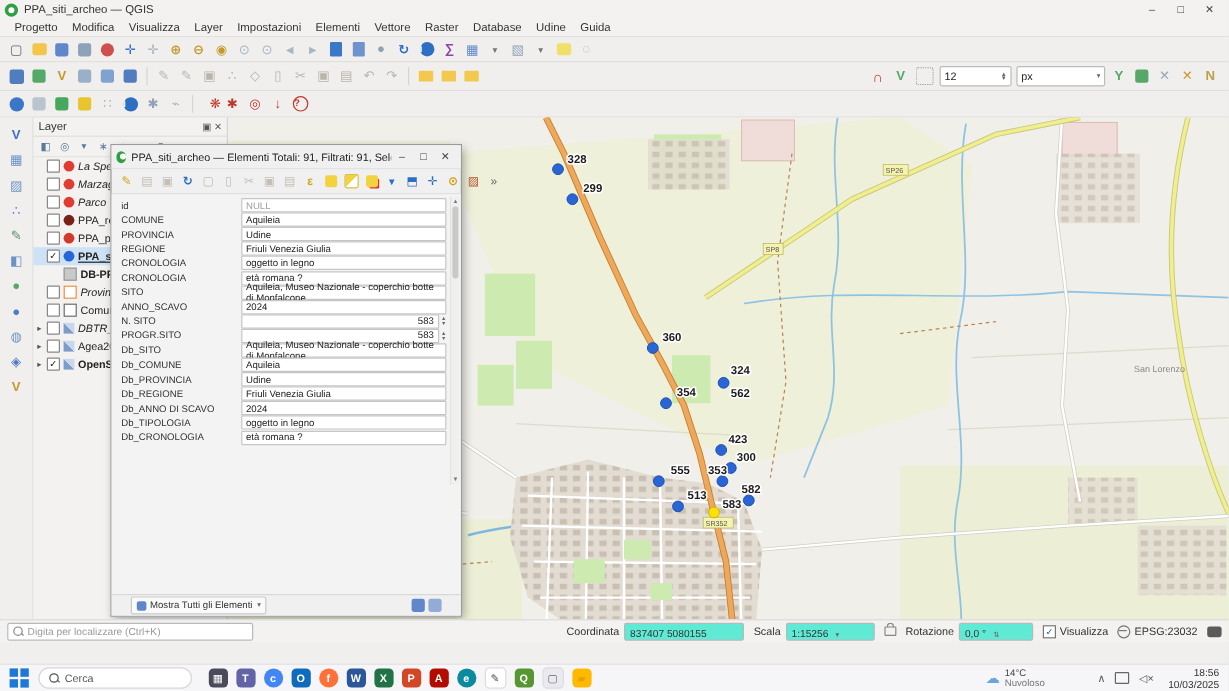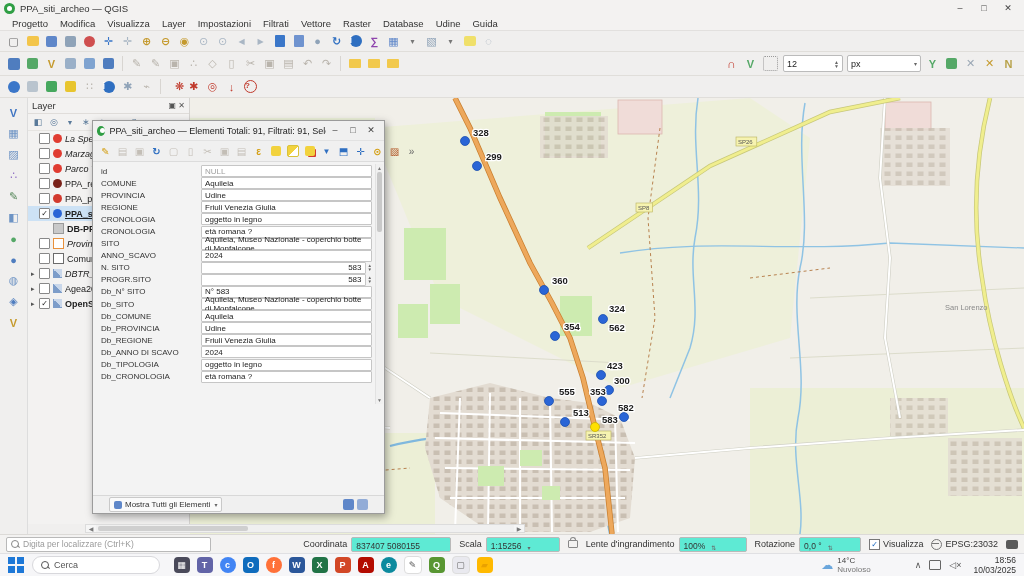--- a/index.html
+++ b/index.html
@@ -72,21 +72,21 @@
   #dfoot .ftbtn{display:flex;align-items:center;border:1px solid #c9c9c9;background:#fafafa;border-radius:2px;height:13px;padding:0 4px;font-size:8px;color:#333;}
   #dfoot .ftbtn .blk{width:8px;height:8px;margin-right:3px;background:#5f87c9;}
   #dfoot .views{margin-left:auto;display:flex;gap:3px;}
   #dfoot .views .blk{width:11px;height:11px;background:#5f87c9;}
   
   #hscroll{position:absolute;left:85px;top:524px;width:440px;height:9px;background:#f5f5f5;border:1px solid #dcdcdc;display:flex;align-items:center;box-sizing:border-box;}
   #hscroll .ar{font-size:6px;color:#777;width:10px;text-align:center;}
   #hscroll .track{flex:1;height:100%;background:#f0f0f0;position:relative;}
   #hscroll .thumb{position:absolute;left:2px;top:1px;height:5px;width:150px;background:#cfcfcf;border-radius:2px;}
   
-  #statusbar{position:absolute;left:0;top:534px;width:1024px;height:19px;background:#f3f2f1;border-top:1px solid #dcdad7;display:flex;align-items:center;padding:0 6px;box-sizing:border-box;font-size:9px;color:#333;}
+  #statusbar{position:absolute;left:0;top:516px;width:1024px;height:19px;background:#f3f2f1;border-top:1px solid #dcdad7;display:flex;align-items:center;padding:0 6px;box-sizing:border-box;font-size:9px;color:#333;}
   #locator{display:flex;align-items:center;width:195px;height:13px;background:#fff;border:1px solid #b9b9b9;border-radius:2px;padding:0 4px;}
   #locator .mag{width:6px;height:6px;border:1.2px solid #888;border-radius:50%;position:relative;margin-right:4px;flex:none;}
   #locator .mag:after{content:"";position:absolute;left:5px;top:5px;width:3px;height:1.2px;background:#888;transform:rotate(45deg);}
   #locator .ph{color:#9a9a9a;font-size:8.5px;white-space:nowrap;}
   .sb-field{display:flex;align-items:center;margin-left:8px;white-space:nowrap;}
   .sb-box{background:#5eead4;border:1px solid #b9b9b9;border-radius:2px;height:13px;display:flex;align-items:flex-end;padding:0 4px;margin-left:4px;font-size:8.5px;}
   .sb-box .dd{margin-left:6px;font-size:6px;color:#666;}
   .locki{width:8px;height:6px;border:1px solid #888;border-radius:1px;position:relative;margin-left:8px;flex:none;}
   .locki:before{content:"";position:absolute;left:1px;top:-4px;width:4px;height:3px;border:1px solid #888;border-bottom:none;border-radius:3px 3px 0 0;}
   .sb-check{display:flex;align-items:center;margin-left:8px;}
@@ -127,21 +127,21 @@
     </span>
   </div>
 
   <div id="menubar">
 
   <span>Progetto</span>
       <span>Modifica</span>
       <span>Visualizza</span>
       <span>Layer</span>
       <span>Impostazioni</span>
-      <span>Filtrati</span>
+      <span>Elementi</span>
       <span>Vettore</span>
       <span>Raster</span>
       <span>Database</span>
       <span>Udine</span>
       <span>Guida</span>
     </div>
 
   <div id="tb1" class="tbrow">
 
   <span class="ic">
@@ -769,27 +769,20 @@
             <span class="flabel">PROGR.SITO</span>
             <span class="fval">
               <span>583</span>
             </span>
             <span class="spin">
               <span>▲</span>
               <span>▼</span>
             </span>
           </div>
           <div class="frow">
-            <span class="flabel">Db_N° SITO</span>
-            <span class="fval">
-              <span>N° 583</span>
-            </span>
-
-          </div>
-          <div class="frow">
             <span class="flabel">Db_SITO</span>
             <span class="fval">
               <span>Aquileia, Museo Nazionale - coperchio botte di Monfalcone</span>
             </span>
 
           </div>
           <div class="frow">
             <span class="flabel">Db_COMUNE</span>
             <span class="fval">
               <span>Aquileia</span>
@@ -872,27 +865,20 @@
         </span>
     </span>
     <span class="sb-field">
       <span>Scala</span>
       <span class="sb-box" style="width:64px;">
           <span>1:15256</span>
           <span class="dd">▾</span>
         </span>
     </span>
     <span class="locki"></span>
-    <span class="sb-field">
-      <span>Lente d'ingrandimento</span>
-      <span class="sb-box" style="width:58px;">
-          <span>100%</span>
-          <span class="dd">⇅</span>
-        </span>
-    </span>
     <span class="sb-field">
       <span>Rotazione</span>
       <span class="sb-box" style="width:52px;">
           <span>0,0 °</span>
           <span class="dd">⇅</span>
         </span>
     </span>
     <span class="sb-check">
       <span class="cb">✓</span>
       <span>Visualizza</span>

